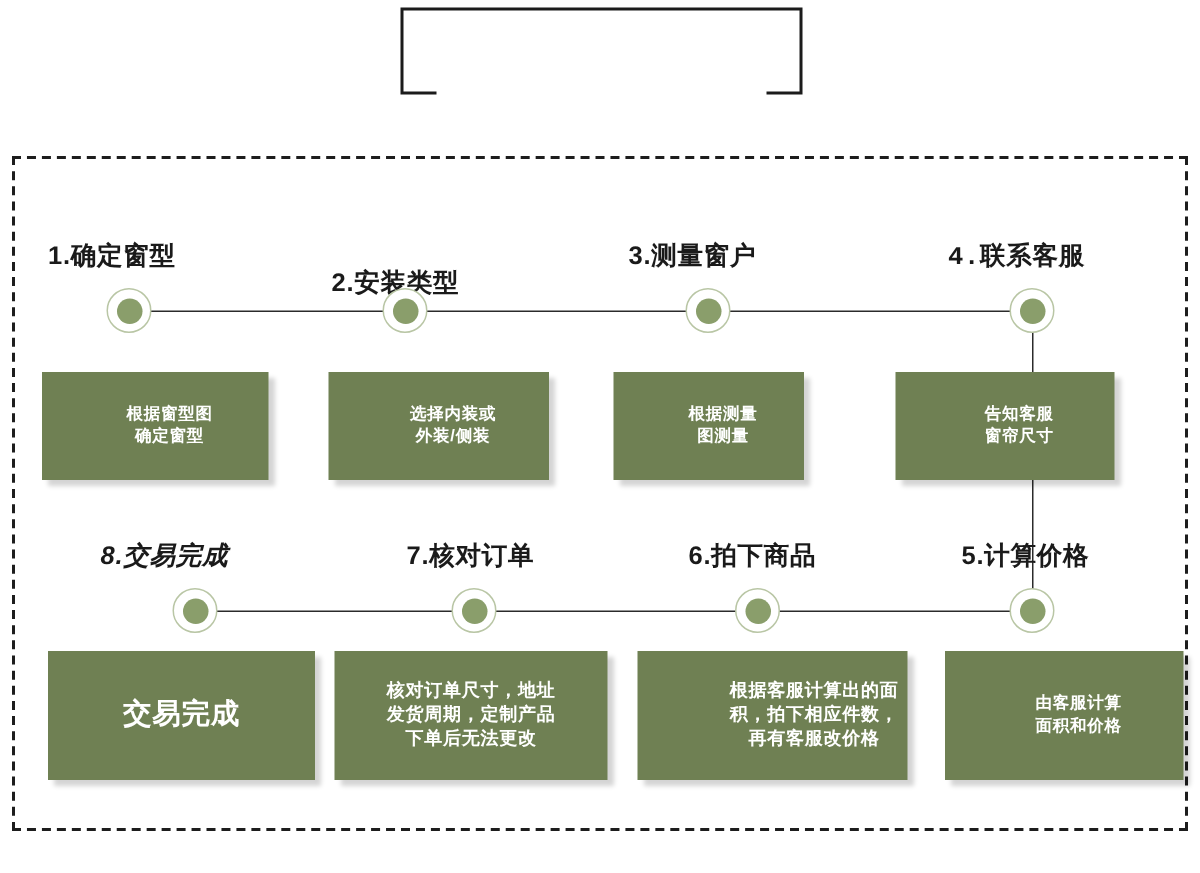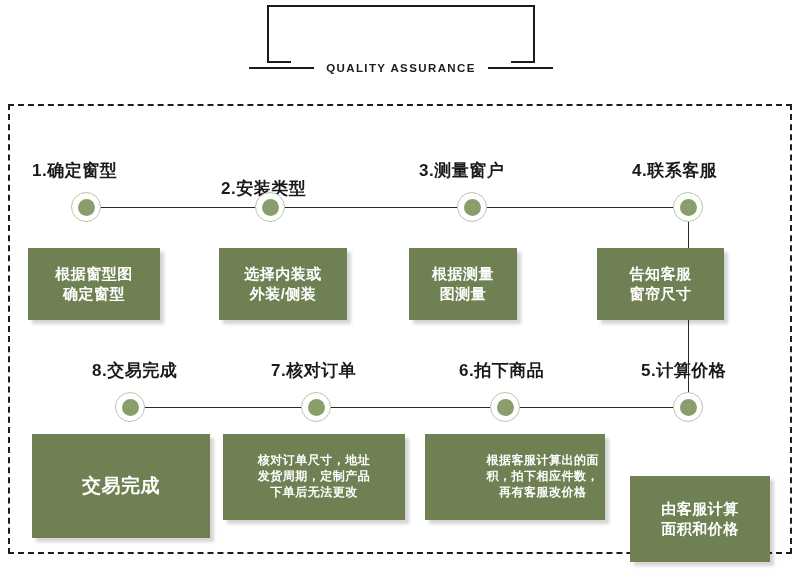--- a/index.html
+++ b/index.html
@@ -35,34 +35,29 @@
 
   .step-label{position:absolute;font-size:17px;font-weight:700;color:#1a1a1a;
        white-space:nowrap;letter-spacing:.5px;}
 
   .card{position:absolute;background:#6f8053;color:#ffffff;z-index:2;
        box-shadow:4px 4px 3px rgba(0,0,0,.17);
        display:flex;align-items:center;justify-content:center;text-align:center;
        font-weight:700;line-height:1.32;letter-spacing:.5px;}
   .card span{display:block;padding:0 6px;}
   .card.s15{font-size:12px;}
-  .card.s16{font-size:15px;}
+  .card.s16{font-size:11px;padding-left:19px;}
   .card.s18{font-size:19px;}
 </style>
 </head>
 <body>
 
 <div id="header-block">
   <div id="header-box-border"></div>
   <div id="header-bottom-mask"></div>
-  <div id="header-sub-row">
-    <div class="sub-rule"></div>
-    <div id="header-subtitle">QUALITY ASSURANCE</div>
-    <div class="sub-rule"></div>
-  </div>
 </div>
 
 <div id="flow-frame"></div>
 
 <div class="rail" style="left:86px;top:207px;width:602px;"></div>
 <div class="rail" style="left:130px;top:407px;width:558px;"></div>
 <div class="vrail" style="left:688px;top:207px;height:200px;"></div>
 
 <div class="step-label" style="left:32px;top:159px;">1.确定窗型</div>
 <div class="node" style="left:71px;top:192px;"></div>
@@ -75,41 +70,41 @@
 <div class="card s16" style="left:219px;top:248px;width:128px;height:72px;">
     <span>选择内装或<br>外装/侧装</span>
   </div>
 
 <div class="step-label" style="left:419px;top:159px;">3.测量窗户</div>
 <div class="node" style="left:457px;top:192px;"></div>
 <div class="card s16" style="left:409px;top:248px;width:108px;height:72px;">
     <span>根据测量<br>图测量</span>
   </div>
 
-<div class="step-label" style="left:632px;top:159px;">4.联系客服</div>
+<div class="step-label" style="left:632px;top:159px;font-family:Liberation Mono, monospace;">4.联系客服</div>
 <div class="node" style="left:673px;top:192px;"></div>
 <div class="card s16" style="left:597px;top:248px;width:127px;height:72px;">
     <span>告知客服<br>窗帘尺寸</span>
   </div>
 
-<div class="step-label" style="left:92px;top:359px;">8.交易完成</div>
+<div class="step-label" style="left:67px;top:359px;font-style:italic;">8.交易完成</div>
 <div class="node" style="left:115px;top:392px;"></div>
-<div class="card s18" style="left:32px;top:434px;width:178px;height:104px;align-items:center;">
+<div class="card s18" style="left:32px;top:434px;width:178px;height:86px;align-items:center;">
     <span>交易完成</span>
   </div>
 
 <div class="step-label" style="left:271px;top:359px;">7.核对订单</div>
 <div class="node" style="left:301px;top:392px;"></div>
 <div class="card s15" style="left:223px;top:434px;width:182px;height:86px;">
     <span>核对订单尺寸，地址<br>发货周期，定制产品<br>下单后无法更改</span>
   </div>
 
 <div class="step-label" style="left:459px;top:359px;">6.拍下商品</div>
 <div class="node" style="left:490px;top:392px;"></div>
 <div class="card s15" style="left:425px;top:434px;width:180px;height:86px;justify-content:flex-end;">
     <span>根据客服计算出的面<br>积，拍下相应件数，<br>再有客服改价格</span>
   </div>
 
 <div class="step-label" style="left:641px;top:359px;">5.计算价格</div>
 <div class="node" style="left:673px;top:392px;"></div>
-<div class="card s16" style="left:630px;top:434px;width:140px;height:86px;margin-top:42px;">
+<div class="card s16" style="left:630px;top:434px;width:140px;height:86px;">
     <span>由客服计算<br>面积和价格</span>
   </div>
 
 </body></html>

